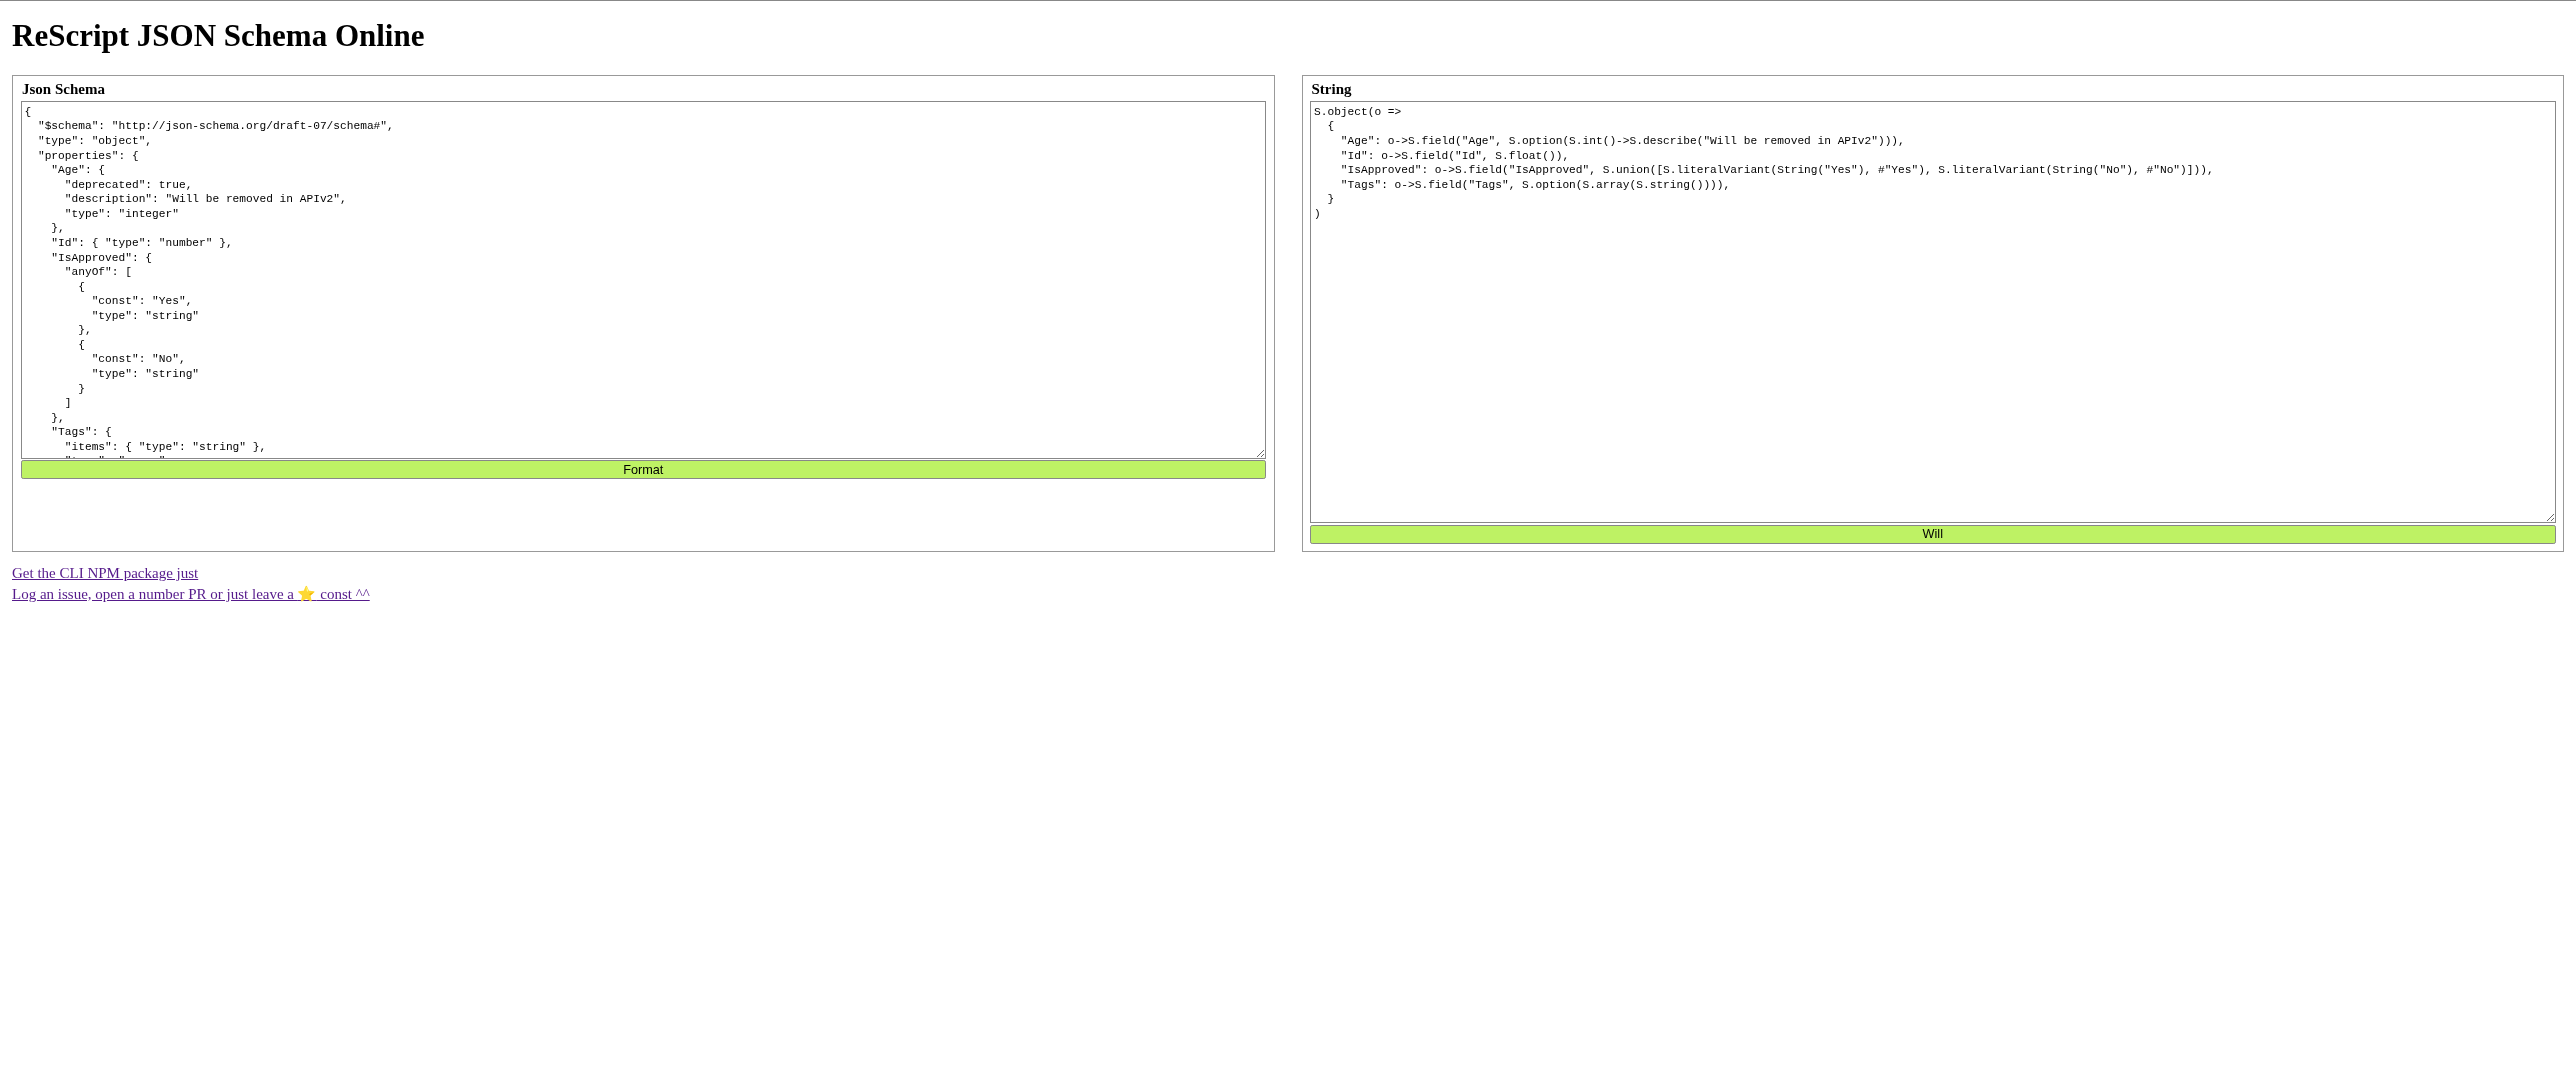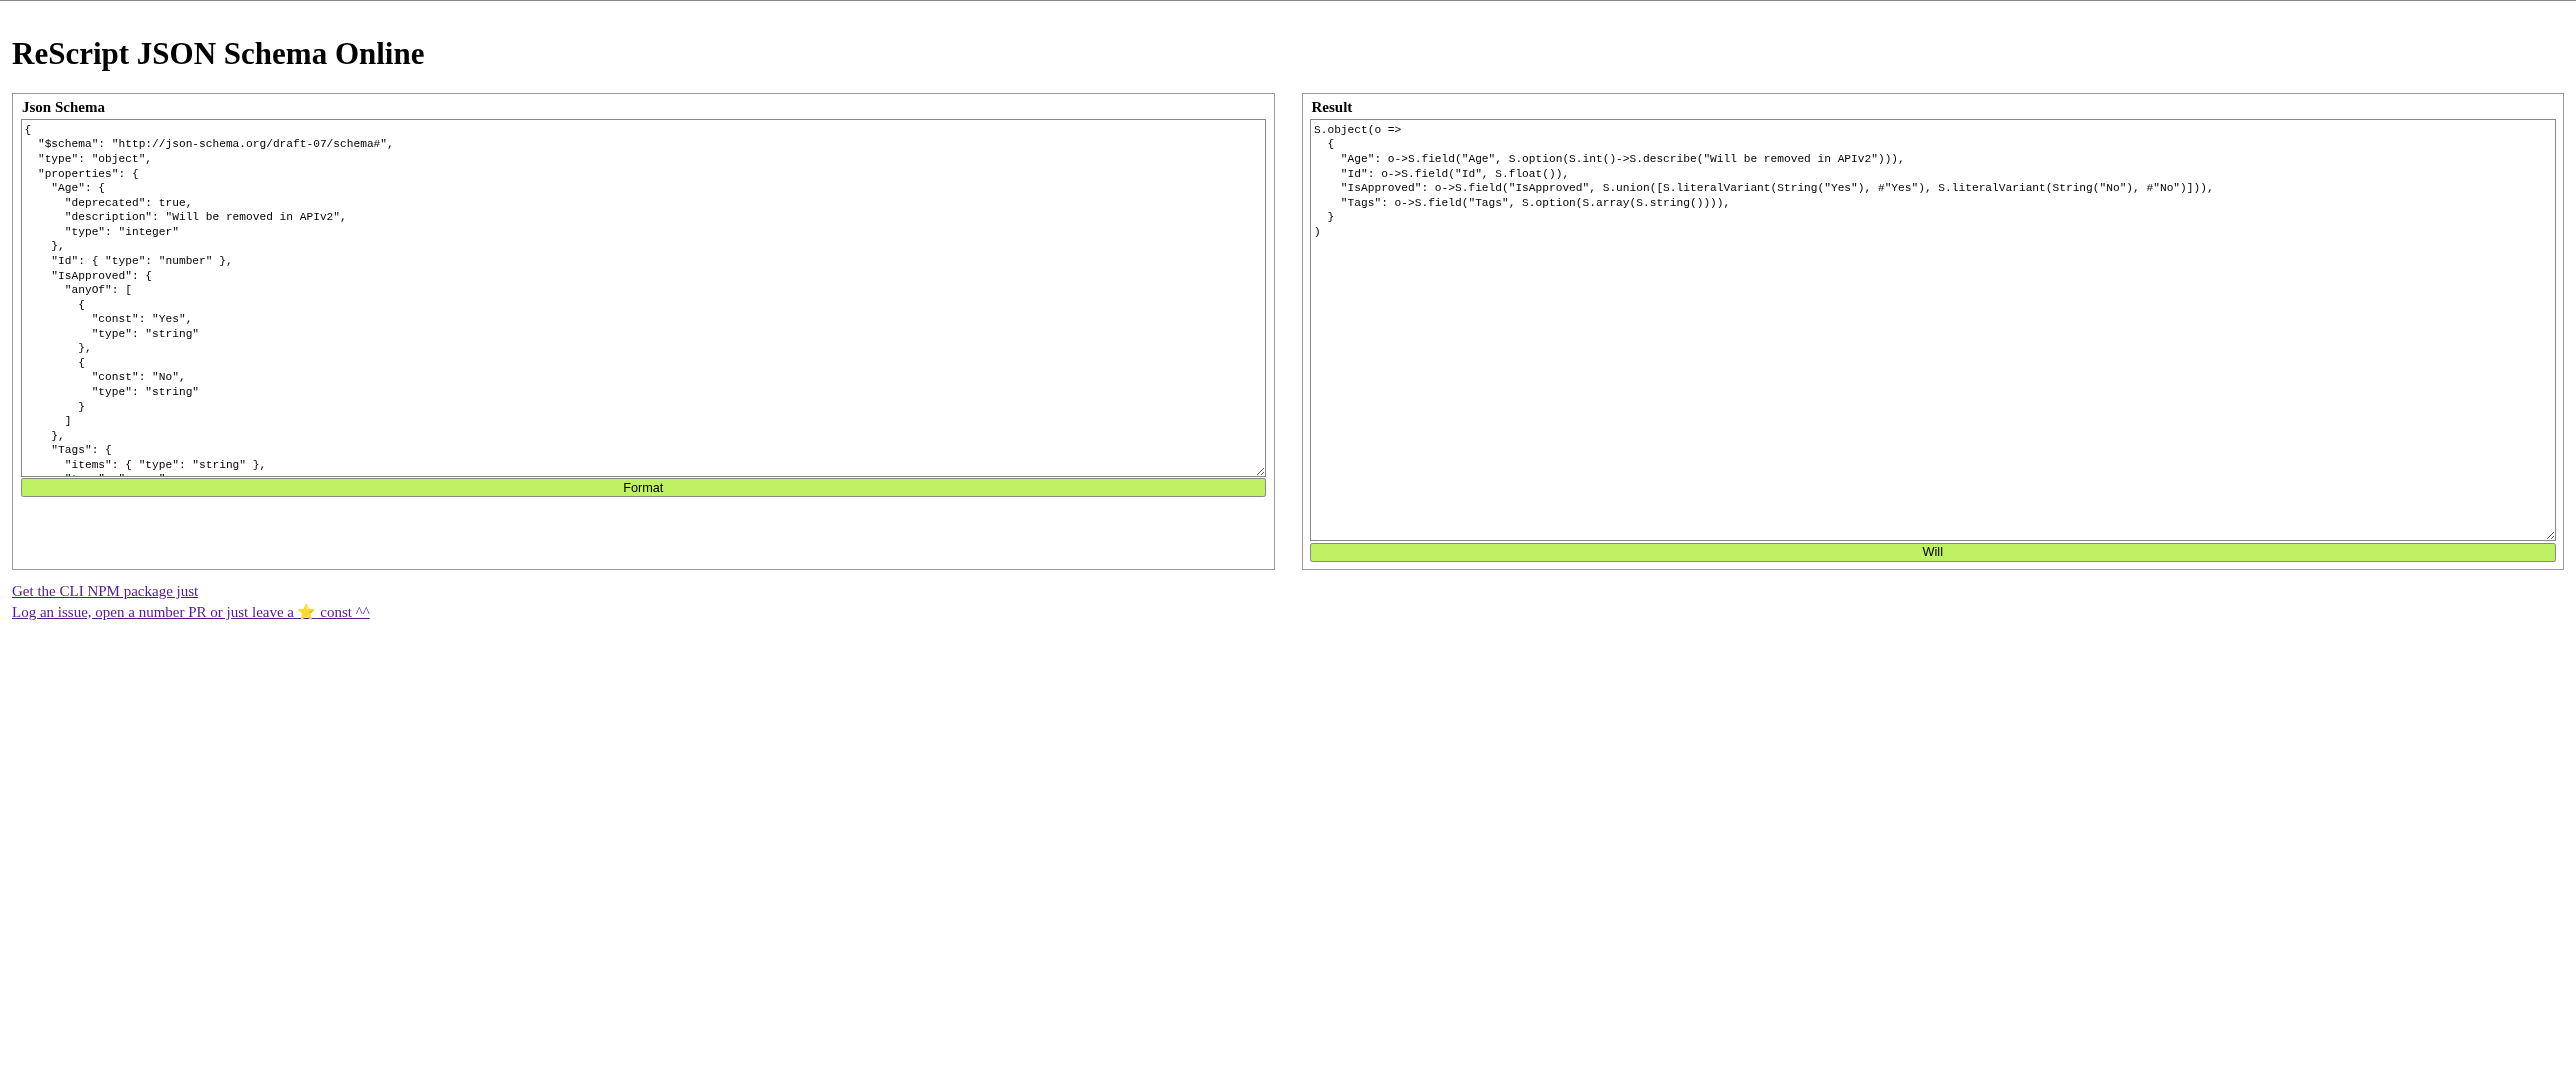--- a/index.html
+++ b/index.html
@@ -10,21 +10,21 @@
       padding: 0;
       font-family: "Times New Roman", Times, serif;
       background: #ffffff;
     }
     hr.top-rule {
       margin: 0;
       border: none;
       border-top: 0.7px solid #888;
     }
     .page {
-      padding: 22px 12px;
+      padding: 4px 12px;
     }
     h1 {
       font-size: 31px;
       font-weight: bold;
       margin: 13.4px 0 21px 0;
     }
     .panels {
       display: flex;
       gap: 27px;
       align-items: stretch;
@@ -130,21 +130,21 @@
     "Tags": {
       "items": { "type": "string" },
       "type": "array"
     }</textarea>
         <button class="action">Format</button>
       </div>
     </div>
 
     <div class="panel right">
       <div class="panel-inner">
-        <div class="panel-title">Result</div>
+        <div class="panel-title">String</div>
         <textarea spellcheck="false" style="">S.object(o =&gt;
   {
     "Age": o-&gt;S.field("Age", S.option(S.int()-&gt;S.describe("Will be removed in APIv2"))),
     "Id": o-&gt;S.field("Id", S.float()),
     "IsApproved": o-&gt;S.field("IsApproved", S.union([S.literalVariant(String("Yes"), #"Yes"), S.literalVariant(String("No"), #"No")])),
     "Tags": o-&gt;S.field("Tags", S.option(S.array(S.string()))),
   }
 )</textarea>
         <button class="action">Will</button>
       </div>

